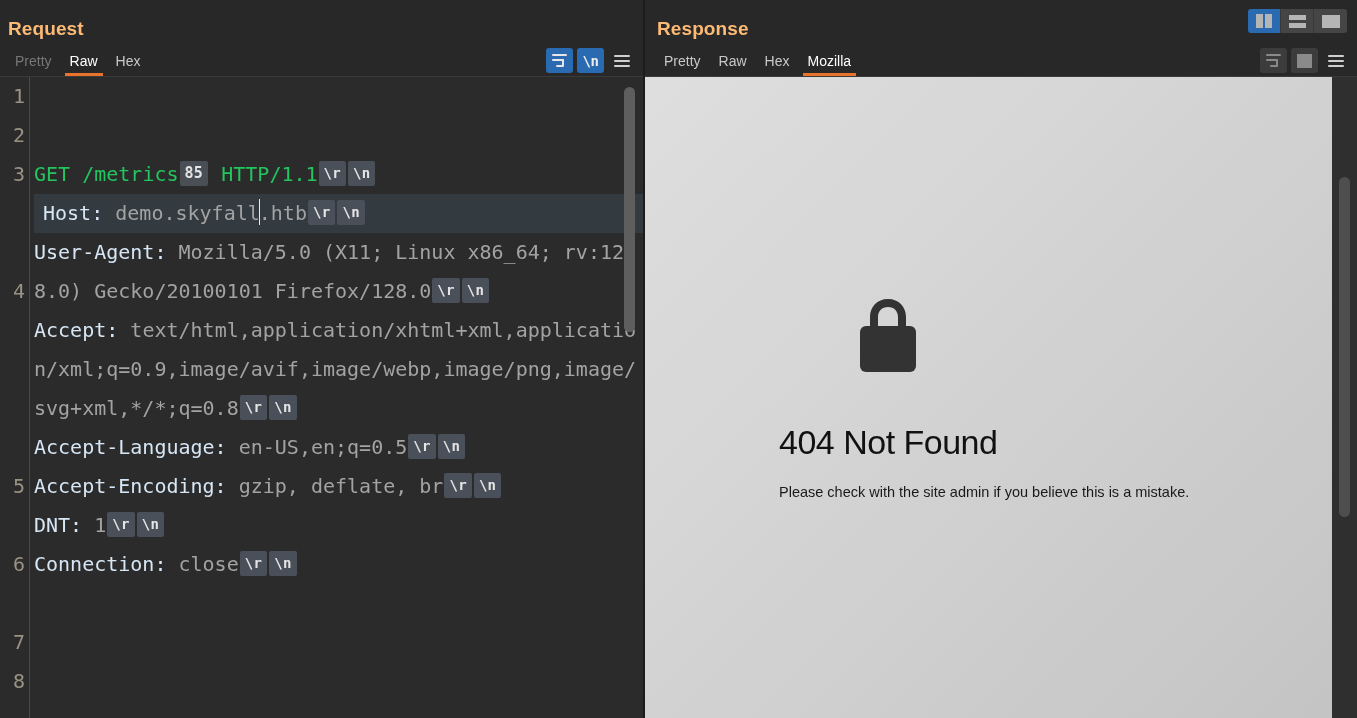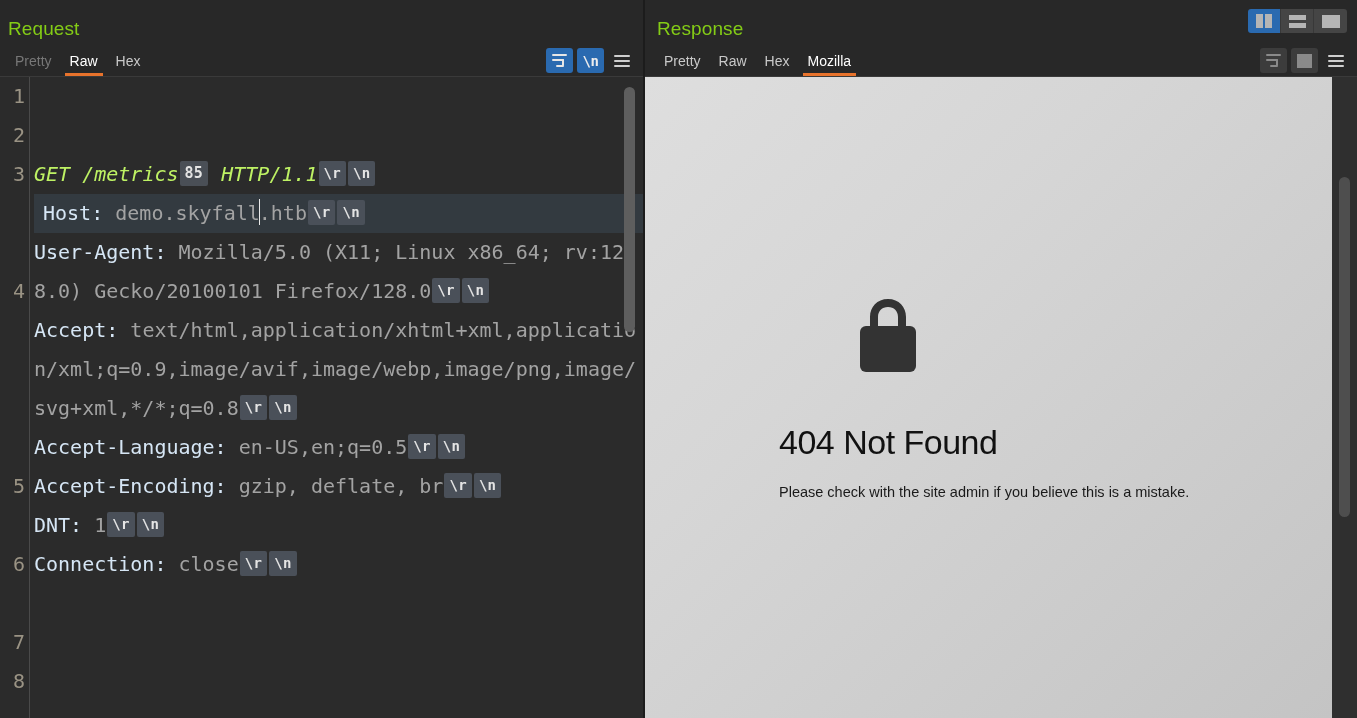--- a/index.html
+++ b/index.html
@@ -46,23 +46,23 @@
     position: relative;
     height: 718px;
     display: flex;
     flex-direction: column;
     background: #282828;
   }
   .pane-request { width: 645px; border-right: 2px solid #1c1c1c; }
   .pane-response { width: 712px; }
 
   .pane-title {
-    color: #84cc16;
+    color: #fdba74;
     font-size: 19px;
-    font-weight: normal;
+    font-weight: bold;
     padding: 0 0 0 8px;
     height: 46px;
     display: flex;
     align-items: flex-end;
     padding-bottom: 6px;
     letter-spacing: .1px;
   }
   .pane-response .pane-title { padding-left: 12px; }
 
   
@@ -166,21 +166,21 @@
     line-height: 39px;
     color: #a8a8a8;
     padding-left: 4px;
     white-space: pre-wrap;
     word-break: break-all;
   }
   .ln { display: block; position: relative; }
   .ln.hl { background: #333a40; padding-left: 9px; }
   .hdr-name { color: #d6e6f5; }
   .hdr-val { color: #a3a3a3; }
-  .plainc { color: #bef264; font-style: italic; }
+  .plainc { color: #22c55e; }
   .ctrl {
     display: inline-block;
     background: #4a5059;
     color: #e4e4e4;
     font-family: "DejaVu Sans Mono", monospace;
     font-size: 14px;
     font-weight: bold;
     line-height: 25px;
     height: 25px;
     padding: 0 5px;

